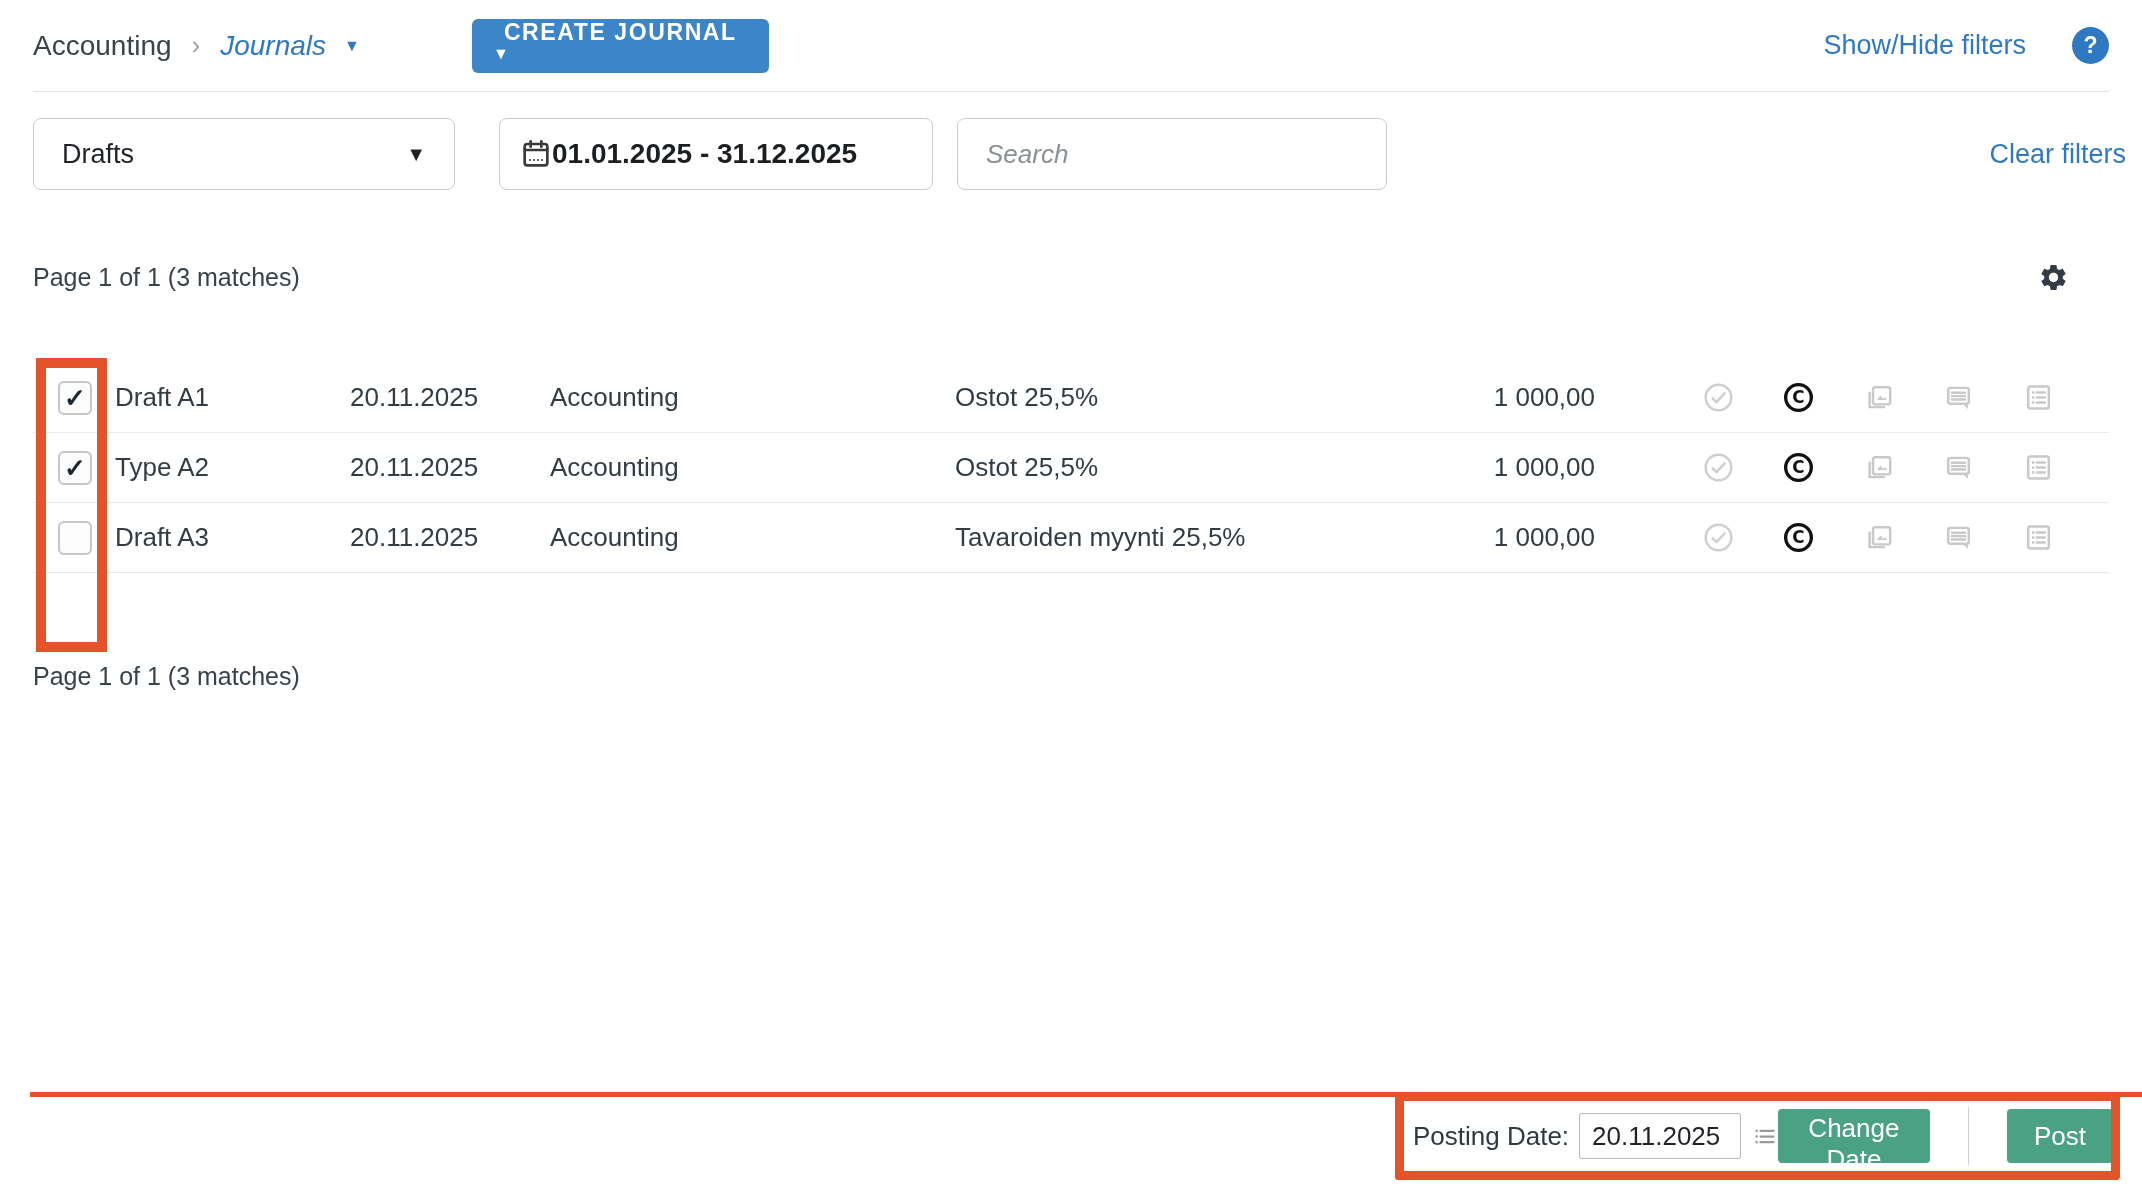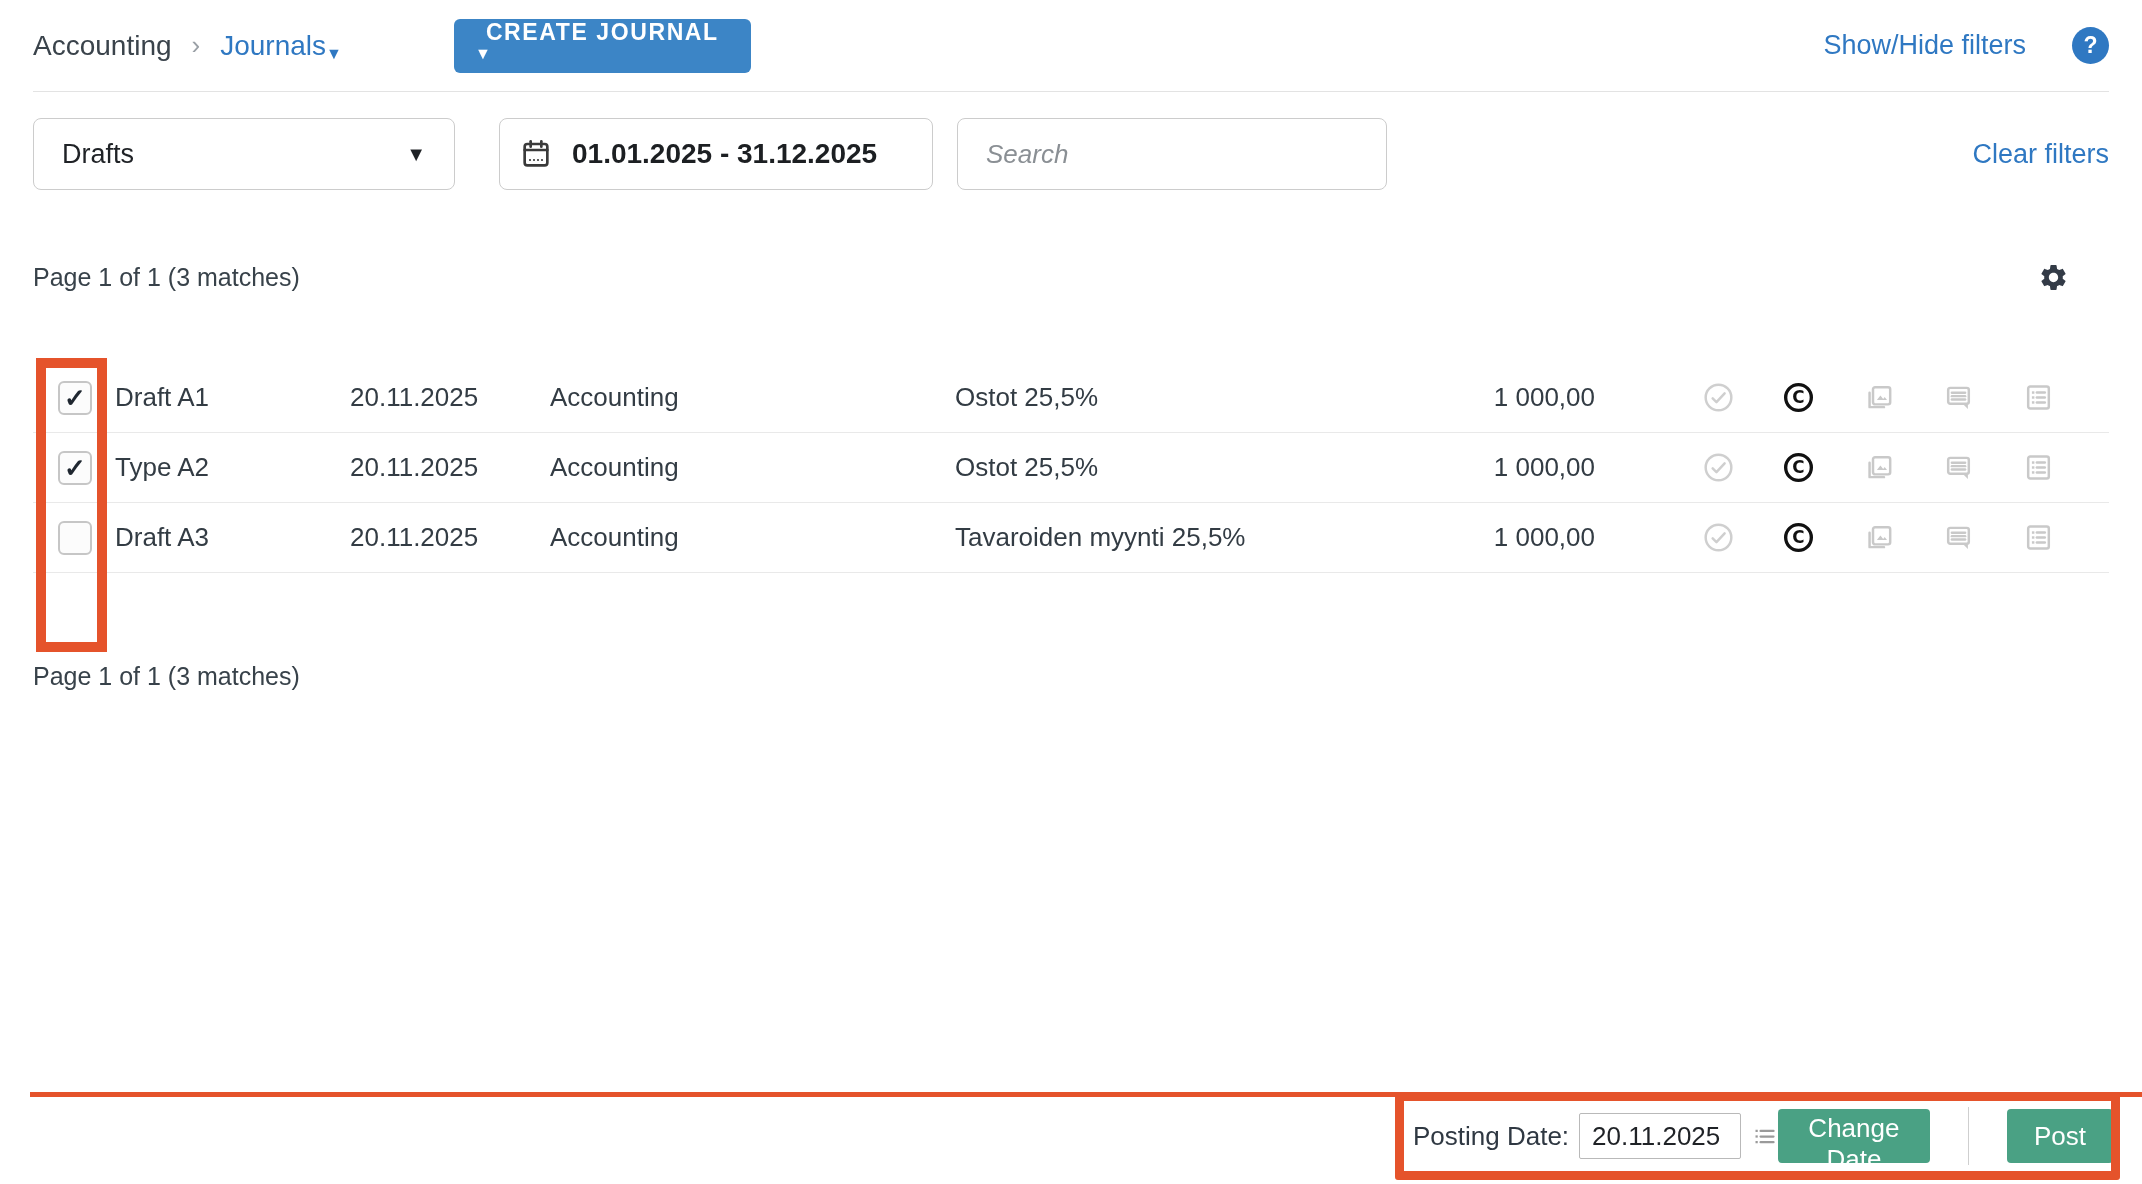--- a/index.html
+++ b/index.html
@@ -10,44 +10,44 @@
     background:#ffffff; color:#333b42;
     font-family:"Liberation Sans", sans-serif;
   }
 
   
   .header { position:absolute; top:0; left:33px; right:33px; height:92px;
             display:flex; align-items:center; border-bottom:1px solid #e3e3e3; }
   .breadcrumb { display:flex; align-items:center; gap:20px; font-size:28px; }
   .crumb-parent { color:#3a434b; cursor:pointer; }
   .crumb-sep { color:#9aa0a6; font-size:26px; }
-  .crumb-current { color:#2f78c2; display:flex; align-items:flex-end; gap:0; cursor:pointer; }
+  .crumb-current { color:#2f78c2; display:flex; align-items:center; gap:18px; cursor:pointer;font-style:italic; }
   .caret-glyph { font-size:16px; line-height:1; }
 
   .split-btn { margin-left:112px; display:flex; height:54px; border-radius:6px;
                overflow:hidden; background:#3c85c6; cursor:pointer;flex-direction:column; }
   .split-main { padding:0 32px; color:#fff; font-size:23px; letter-spacing:1.6px;
                 display:flex; align-items:center; font-weight:700; }
   .split-divider { width:2px; background:rgba(255,255,255,.65); }
   .split-caret { width:58px; display:flex; align-items:center; justify-content:center;
                  color:#fff; font-size:15px; }
 
   .header-right { margin-left:auto; display:flex; align-items:center; gap:46px; }
   .link { color:#2f78c2; font-size:27px; cursor:pointer; }
   .help-circle { width:37px; height:37px; border-radius:50%; background:#2f78c2;
                  color:#fff; font-size:23px; font-weight:700; display:flex;
                  align-items:center; justify-content:center; cursor:pointer; }
 
   
-  .filters { position:absolute; top:118px; left:33px; right:33px; display:flex; align-items:center; }
+  .filters { position:absolute; top:118px; left:33px; right:16px; display:flex; align-items:center; }
   .fbox { height:72px; border:1px solid #cccccc; border-radius:8px; background:#fff;
           display:flex; align-items:center; cursor:pointer; }
   .select-box { width:422px; padding:0 28px; justify-content:space-between;
                 font-size:27px; color:#1f2226; }
-  .date-box { width:434px; margin-left:44px; padding:0 20px; gap:20px;
+  .date-box { width:434px; margin-left:44px; padding:0 20px; gap:0;
               font-size:28px; font-weight:700; color:#1c1f22; }
   .search-box { width:430px; margin-left:24px; padding:16px 4px; }
   .search-box input { border:none; outline:none; width:100%; padding:0 24px;
                       font-size:26px; font-family:"Liberation Sans", sans-serif; color:#333; }
   .search-box input::placeholder { color:#8a8f94; font-style:italic; }
   .clear-link { margin-left:auto; font-size:27px; }
 
   
   .meta { position:absolute; top:252px; left:33px; right:33px; height:50px;
           display:flex; align-items:center; justify-content:space-between; }

